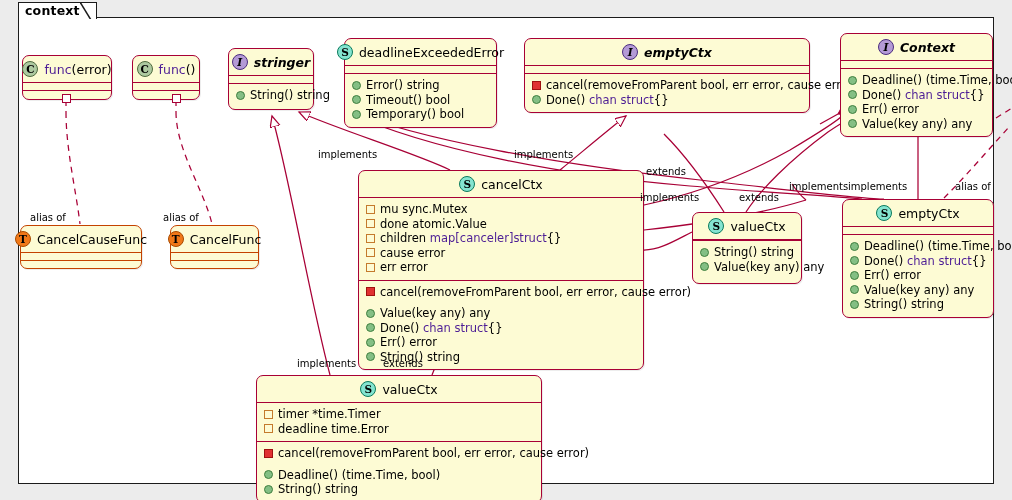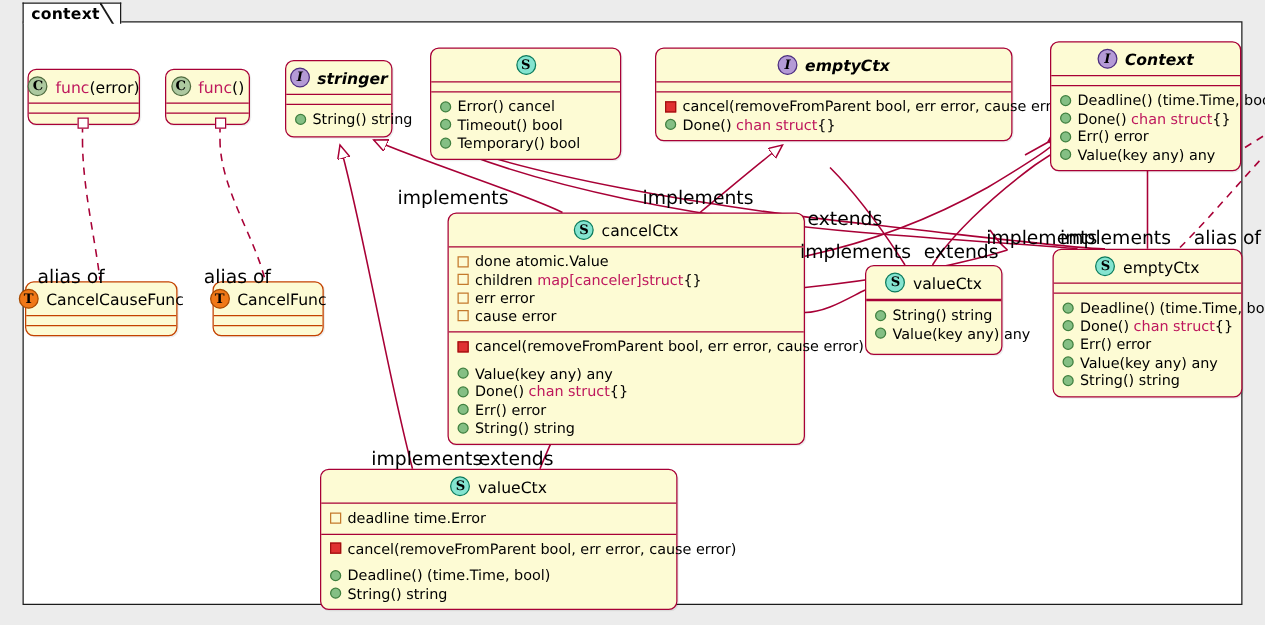--- a/index.html
+++ b/index.html
@@ -54,21 +54,21 @@
   .node .title .tname.italic{font-style:italic;font-weight:bold;}
   .node .sep{height:0;border-top:1.3px solid #a80036;}
   .node.orange .sep{border-top-color:#c44200;}
   .node .compart{padding:4px 7px 5px 7px;}
   .node .compart.empty{height:7px;padding:0;}
   .node .row{
     display:flex;align-items:center;gap:5px;
     font-size:11.5px;line-height:14.5px;color:#000;white-space:nowrap;
   }
   .node .row .txt{display:inline-block;}
-  .kw{color:#be185d;}
+  .kw{color:#4c1d95;}
 
   
   .mk{display:inline-block;width:8px;height:8px;flex:0 0 8px;}
   .mk.pub{border-radius:50%;background:#84bf84;border:1px solid #3f7f3f;width:7px;height:7px;flex:0 0 7px;}
   .mk.privfield{background:#fdfbd4;border:1.2px solid #c47a2c;width:7px;height:7px;flex:0 0 7px;}
   .mk.privmeth{background:#e03131;border:1px solid #a01010;width:7px;height:7px;flex:0 0 7px;}
 
   
   .badge{
     width:16px;height:16px;border-radius:50%;
@@ -83,21 +83,21 @@
   .badge.T{background:#f07818;border:1.2px solid #a84a00;color:#000;}
 
   
   .lolli{
     position:absolute;width:9px;height:9px;background:#fff;
     border:1.3px solid #a80036;box-sizing:border-box;
   }
 
   
   .elabel{
-    position:absolute;font-size:15px;color:#000;white-space:nowrap;
+    position:absolute;font-size:10px;color:#000;white-space:nowrap;
     background:transparent;
   }
 </style>
 </head>
 <body>
 
 <div id="canvas">
 
   <div class="pkg-frame"></div>
   <div class="pkg-tab">
@@ -187,28 +187,29 @@
         <div class="compart">
           <div class="row">
             <span class="mk pub"></span>
             <span class="txt">String() string</span>
           </div>
         </div>
       </div>
       <div class="node" style="left: 344px; top: 38px; width: 153px; min-height: 72px;">
         <div class="title">
           <div class="badge S">S</div>
-        </div>
-        <div class="sep"></div>
-        <div class="compart empty"></div>
-        <div class="sep"></div>
-        <div class="compart">
-          <div class="row">
-            <span class="mk pub"></span>
-            <span class="txt">Error() cancel</span>
+          <span class="tname">deadlineExceededError</span>
+        </div>
+        <div class="sep"></div>
+        <div class="compart empty"></div>
+        <div class="sep"></div>
+        <div class="compart">
+          <div class="row">
+            <span class="mk pub"></span>
+            <span class="txt">Error() string</span>
           </div>
           <div class="row">
             <span class="mk pub"></span>
             <span class="txt">Timeout() bool</span>
           </div>
           <div class="row">
             <span class="mk pub"></span>
             <span class="txt">Temporary() bool</span>
           </div>
         </div>
@@ -281,33 +282,37 @@
       </div>
       <div class="node" style="left: 358px; top: 170px; width: 286px; min-height: 157px;">
         <div class="title">
           <div class="badge S">S</div>
           <span class="tname">cancelCtx</span>
         </div>
         <div class="sep"></div>
         <div class="compart">
           <div class="row">
             <span class="mk privfield"></span>
+            <span class="txt">mu sync.Mutex</span>
+          </div>
+          <div class="row">
+            <span class="mk privfield"></span>
             <span class="txt">done atomic.Value</span>
           </div>
           <div class="row">
             <span class="mk privfield"></span>
             <span class="txt">children <span class="kw">map[canceler]</span><span class="kw">struct</span>{}</span>
           </div>
           <div class="row">
             <span class="mk privfield"></span>
+            <span class="txt">cause error</span>
+          </div>
+          <div class="row">
+            <span class="mk privfield"></span>
             <span class="txt">err error</span>
-          </div>
-          <div class="row">
-            <span class="mk privfield"></span>
-            <span class="txt">cause error</span>
           </div>
         </div>
         <div class="sep"></div>
         <div class="compart">
           <div class="row">
             <span class="mk privmeth"></span>
             <span class="txt">cancel(removeFromParent bool, err error, cause error)</span>
           </div>
           <div style="height: 7px;"></div>
           <div class="row">
@@ -377,20 +382,24 @@
           </div>
         </div>
       </div>
       <div class="node" style="left: 256px; top: 375px; width: 286px; min-height: 110px;">
         <div class="title">
           <div class="badge S">S</div>
           <span class="tname">valueCtx</span>
         </div>
         <div class="sep"></div>
         <div class="compart">
+          <div class="row">
+            <span class="mk privfield"></span>
+            <span class="txt">timer *time.Timer</span>
+          </div>
           <div class="row">
             <span class="mk privfield"></span>
             <span class="txt">deadline time.Error</span>
           </div>
         </div>
         <div class="sep"></div>
         <div class="compart">
           <div class="row">
             <span class="mk privmeth"></span>
             <span class="txt">cancel(removeFromParent bool, err error, cause error)</span>

